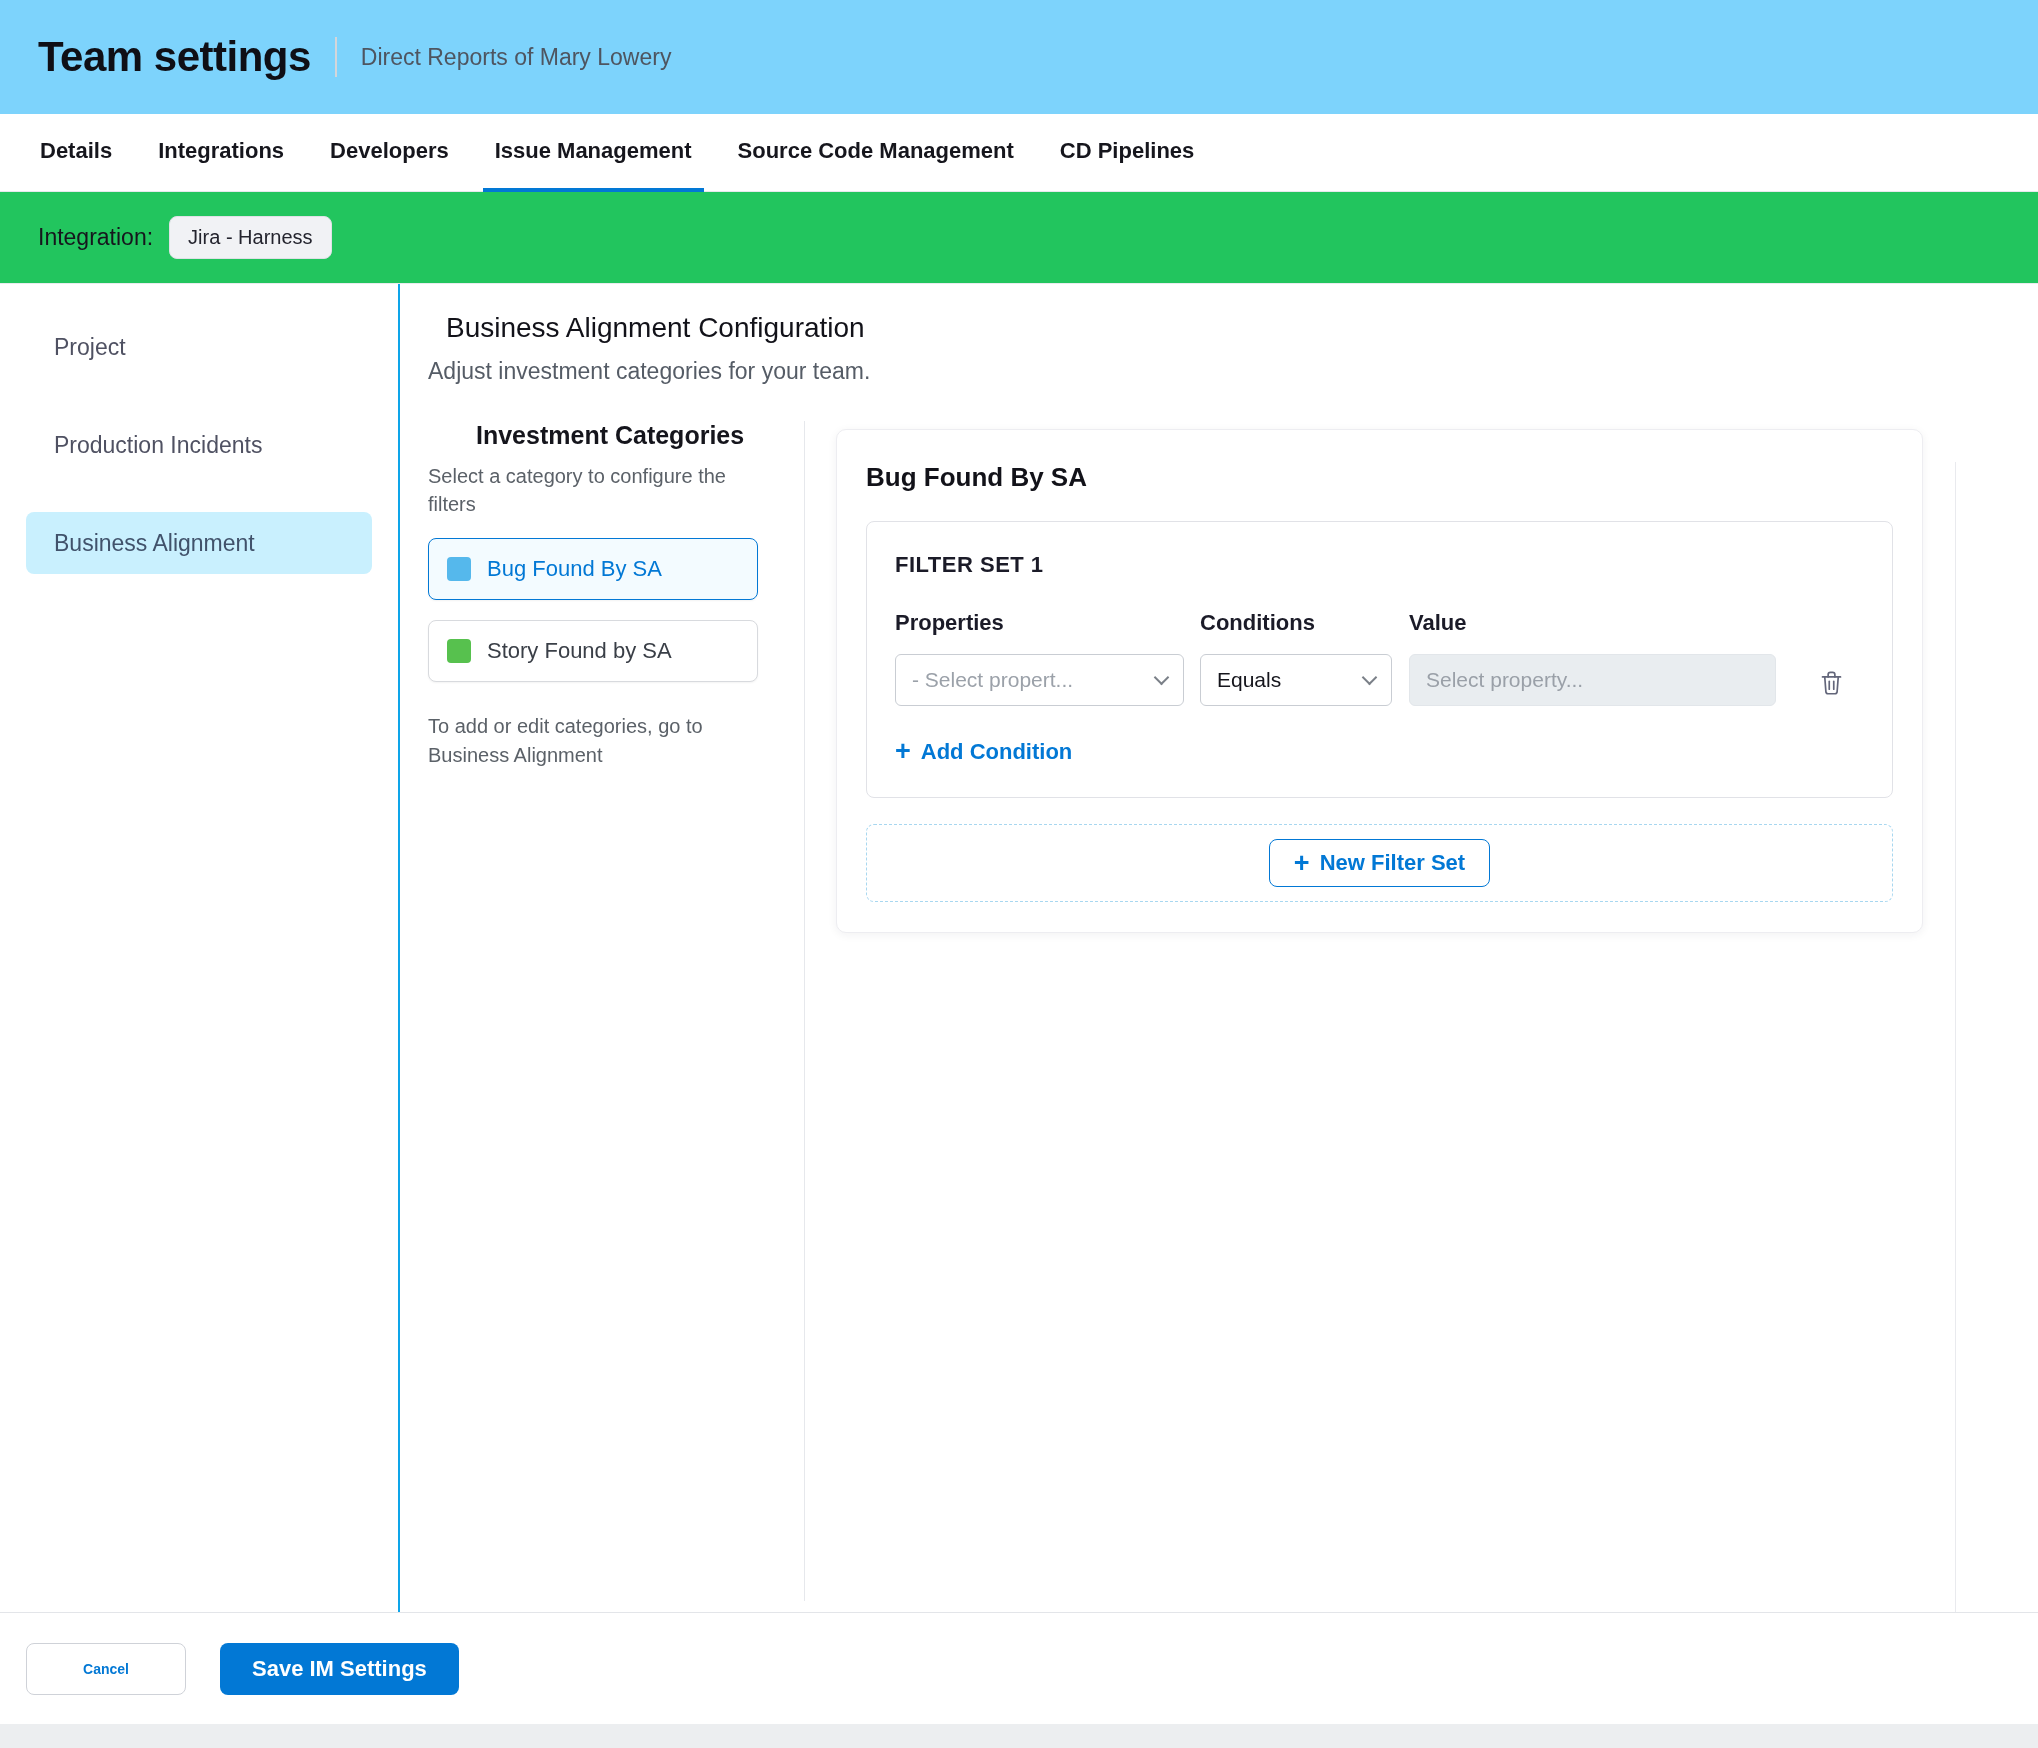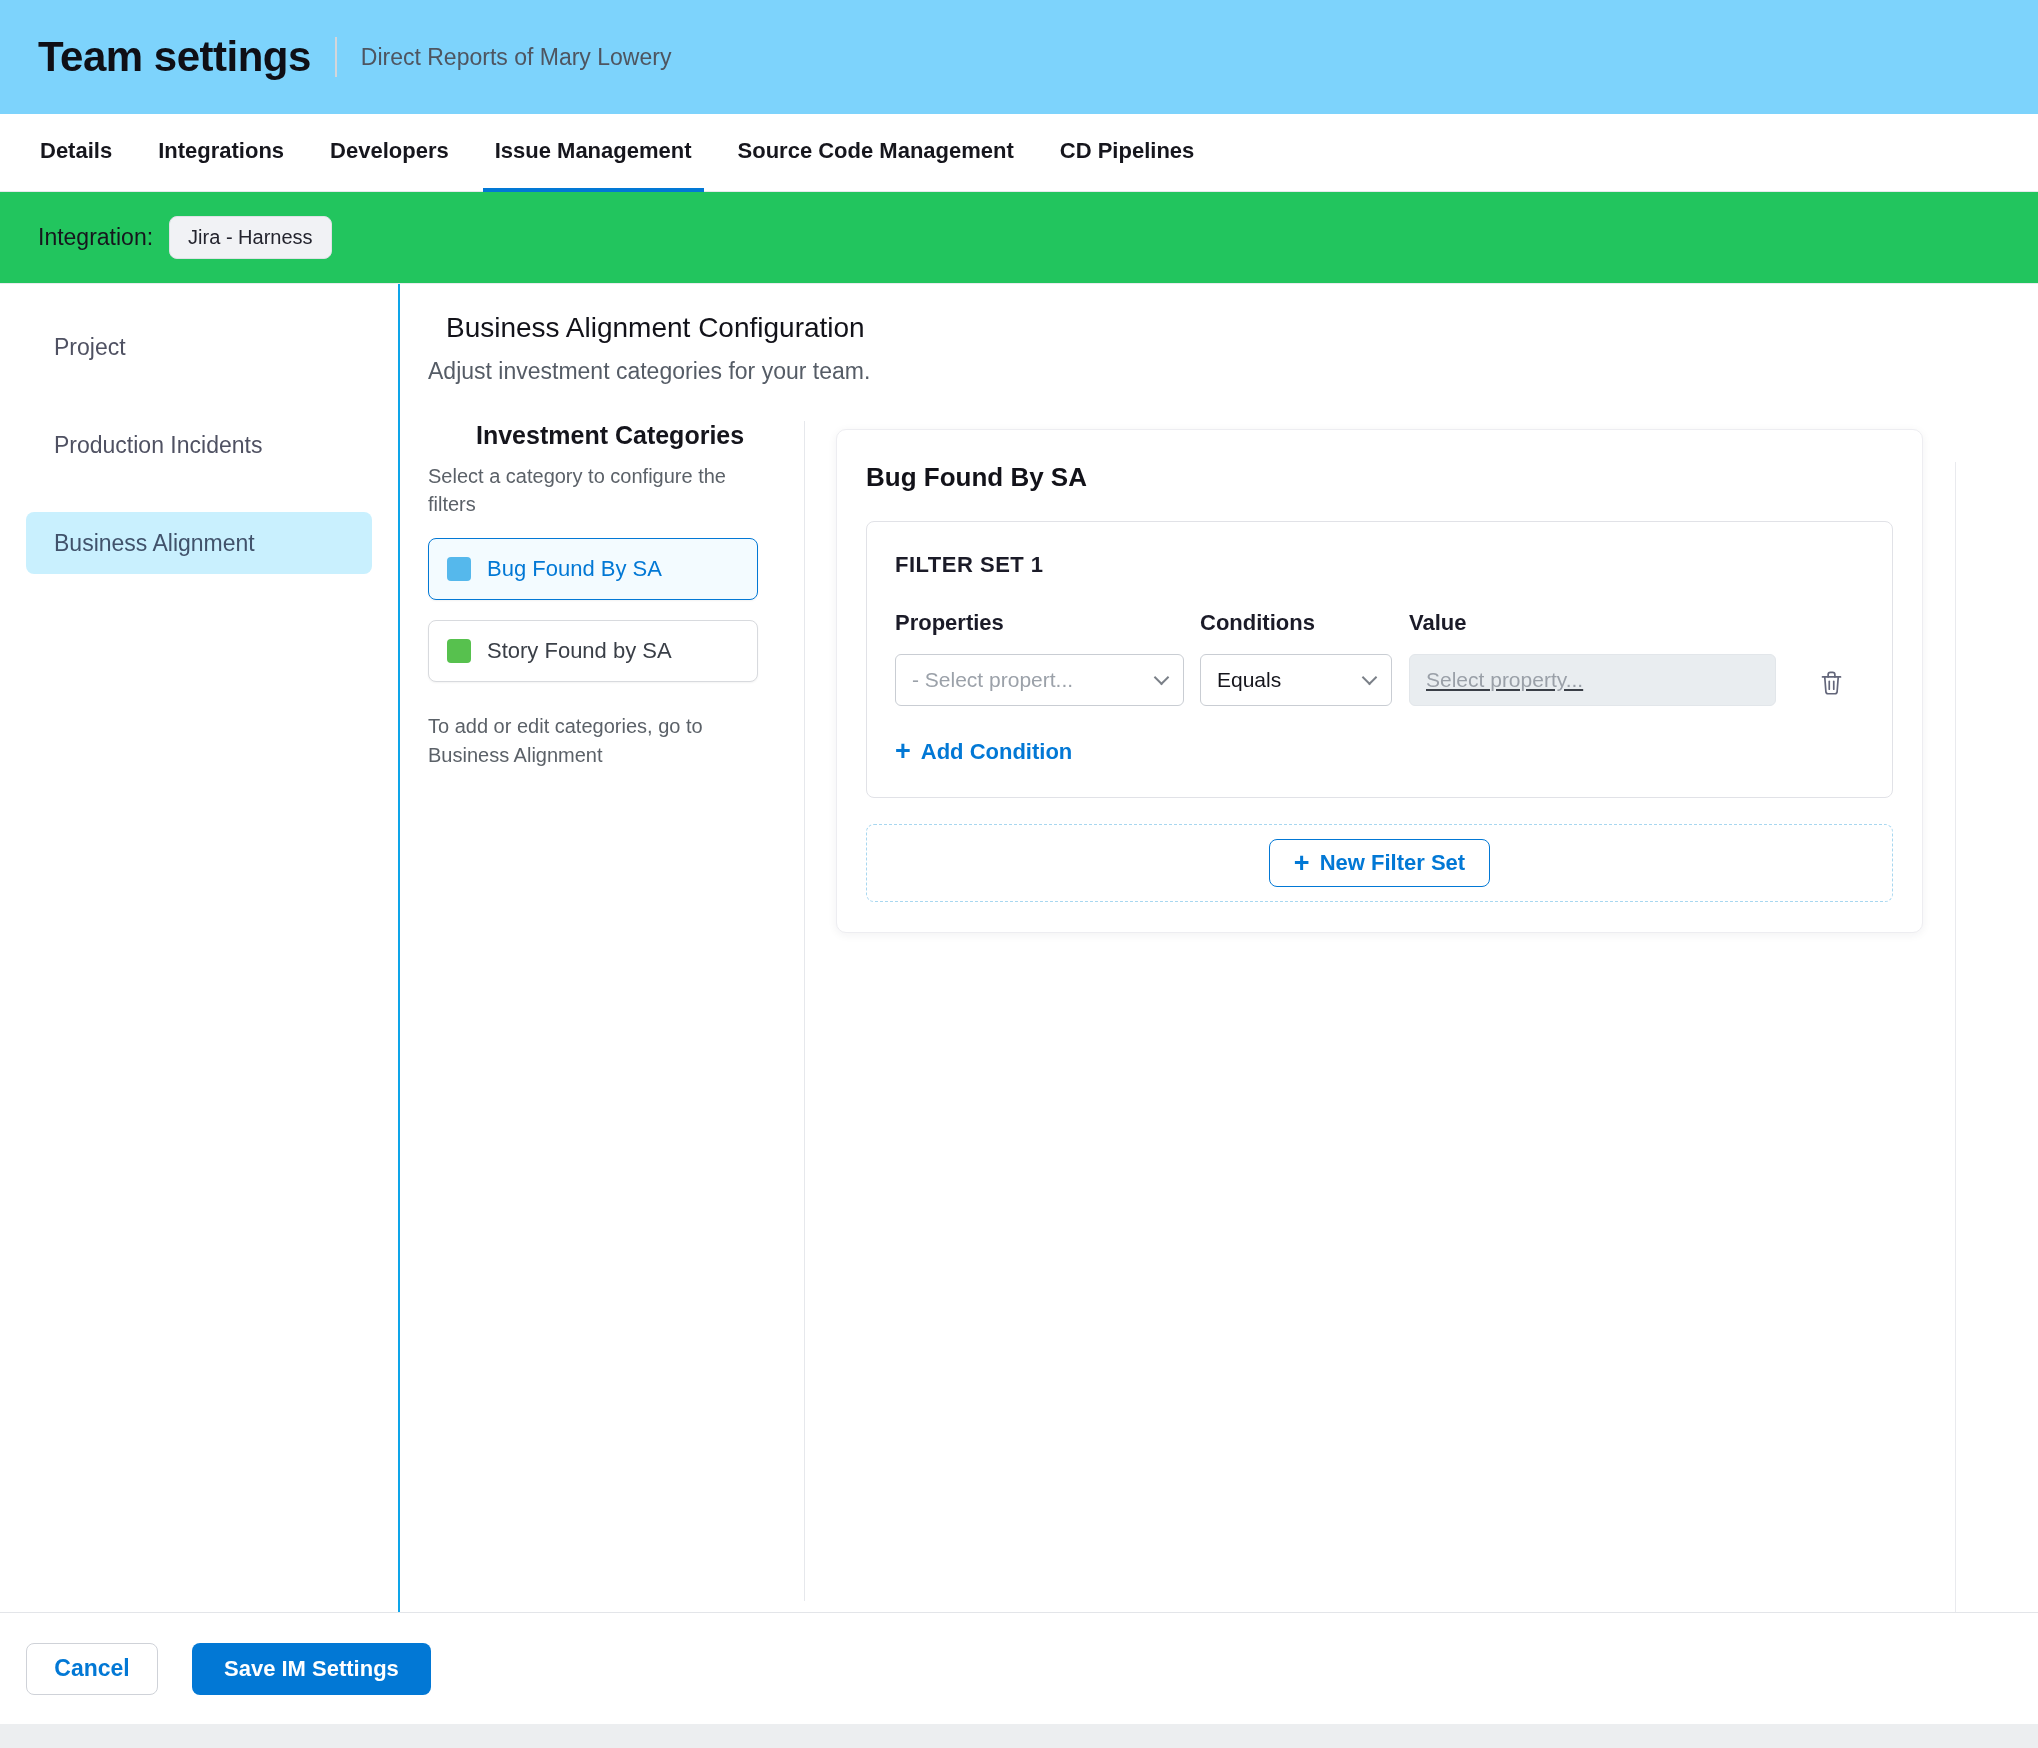--- a/index.html
+++ b/index.html
@@ -58,32 +58,32 @@
   .filter-row { display: flex; align-items: flex-start; margin-top: 32px; }
   .field { display: flex; flex-direction: column; }
   .field-label { font-size: 22px; font-weight: 700; color: #1b1b28; margin-bottom: 18px; }
   .select { display: flex; align-items: center; justify-content: space-between; height: 52px; border: 1px solid #c9cdd3; border-radius: 6px; background: #fff; padding: 0 16px; font-size: 21px; cursor: pointer; gap: 12px; }
   .select .ph { color: #9ba1a9; white-space: nowrap; overflow: hidden; }
   .select .val { color: #15151c; font-weight: 500; }
   .chev { width: 11px; height: 11px; border-right: 2px solid #7b8088; border-bottom: 2px solid #7b8088; transform: rotate(45deg); margin-top: -6px; flex-shrink: 0; }
   .f-prop { width: 289px; margin-right: 16px; }
   .f-cond { width: 192px; margin-right: 17px; }
   .f-val  { width: 367px; }
-  .value-input { height: 52px; width: 367px; background: #e9edf0; border: 1px solid #e2e6ea; border-radius: 6px; padding: 0 16px; font-size: 21px; color: #3a3f47; font-family: "Liberation Sans", "DejaVu Sans", sans-serif; text-decoration: underline; }
+  .value-input { height: 52px; width: 367px; background: #e9edf0; border: 1px solid #e2e6ea; border-radius: 6px; padding: 0 16px; font-size: 21px; color: #3a3f47; font-family: "Liberation Sans", "DejaVu Sans", sans-serif; }
   .value-input::placeholder { color: #9aa0a8; }
   .trash-btn { margin-left: 42px; margin-top: 46px; height: 52px; display: flex; align-items: center; background: none; border: none; cursor: pointer; color: #63667a; }
   .add-condition { display: inline-flex; align-items: center; gap: 10px; margin-top: 30px; color: var(--accent, #0278D5); font-size: 22px; font-weight: 700; cursor: pointer; background: none; border: none; font-family: inherit; }
   .plus-glyph { font-size: 27px; font-weight: 700; line-height: 1; }
 
   .new-filter-wrap { margin-top: 26px; border: 1px dashed #a8d7f0; border-radius: 8px; height: 78px; display: flex; align-items: center; justify-content: center; }
   .new-filter-btn { display: inline-flex; align-items: center; gap: 10px; height: 48px; padding: 0 24px; border: 1.5px solid var(--accent, #0278D5); border-radius: 8px; background: #fff; color: var(--accent, #0278D5); font-size: 22px; font-weight: 700; cursor: pointer; font-family: inherit; }
 
   
   .footer { height: 112px; border-top: 1px solid #e3e5e9; display: flex; align-items: center; padding: 0 26px; background: #fff; }
-  .btn-cancel { height: 52px; width: 132px; border: 1px solid #cfd2d8; border-radius: 8px; background: #fff; color: var(--accent, #0278D5); font-size: 23px; font-weight: 700; cursor: pointer; font-family: inherit; }
+  .btn-cancel { height: 52px; width: 160px; border: 1px solid #cfd2d8; border-radius: 8px; background: #fff; color: var(--accent, #0278D5); font-size: 14px; font-weight: 700; cursor: pointer; font-family: inherit; }
   .btn-save { height: 52px; padding: 0 32px; margin-left: 34px; border: none; border-radius: 8px; background: var(--accent, #0278D5); color: #fff; font-size: 22px; font-weight: 700; cursor: pointer; font-family: inherit; }
   .bottom-strip { height: 24px; background: #eceef0; }
 </style>
 </head>
 <body>
 
 <div class="page">
 
   <header class="topbar">
     <h1 class="page-title">Team settings</h1>

